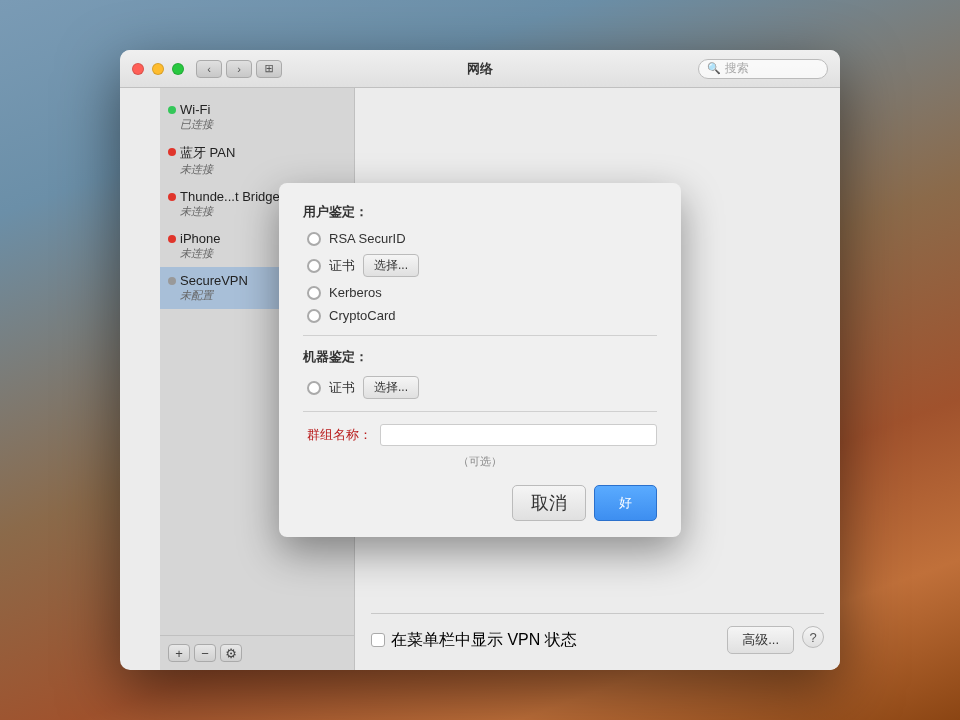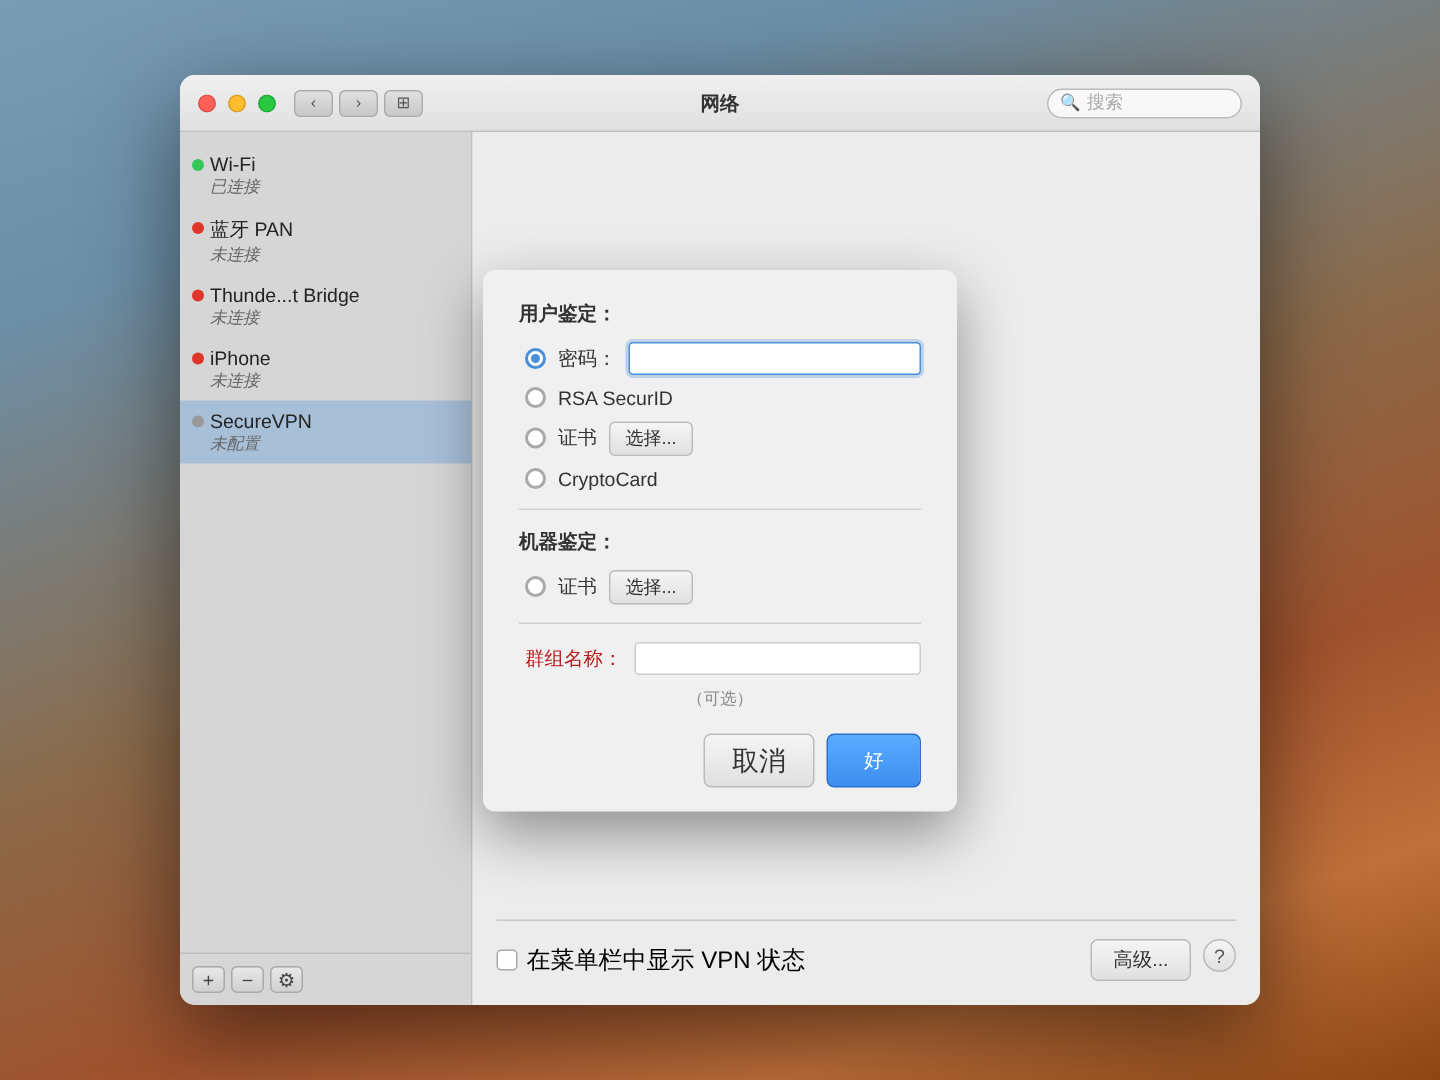--- a/index.html
+++ b/index.html
@@ -119,20 +119,21 @@
     }
 
     .search-placeholder {
       font-size: 12px;
       color: #aaa;
     }
 
     .content-area {
       display: flex;
       height: calc(100% - 38px);
+      padding-left: 40px;
     }
 
     .sidebar {
       width: 195px;
       background: #d6d6d6;
       border-right: 1px solid #c0c0c0;
       padding-top: 8px;
       display: flex;
       flex-direction: column;
     }
@@ -270,21 +271,21 @@
       display: flex;
       align-items: center;
       justify-content: center;
       z-index: 100;
     }
 
     .modal {
       background: #f0f0f0;
       border-radius: 8px;
       box-shadow: 0 15px 40px rgba(0,0,0,0.4);
-      width: 316px;
+      width: 402px;
       padding: 20px 24px 16px;
     }
 
     .modal-section-title {
       font-size: 13px;
       font-weight: 600;
       color: #333;
       margin-bottom: 10px;
     }
 
@@ -498,39 +499,36 @@
     </div>
   </div>
 
 </div>
 
 <div class="modal-overlay">
   <div class="modal">
 
     <div class="modal-section-title">用户鉴定：</div>
 
-    <div class="radio-row">
-      <div class="radio-input selected">
-        <div class="radio-dot"></div>
-      </div>
-      <span class="radio-label">密码：</span>
-      <input type="password" class="radio-input-field" style="">
-    </div>
 
     <div class="radio-row">
       <div class="radio-input"></div>
       <span class="radio-label">RSA SecurID</span>
     </div>
 
     <div class="radio-row">
       <div class="radio-input"></div>
       <span class="radio-label">证书</span>
       <button class="btn-choose">选择...</button>
     </div>
 
+    <div class="radio-row">
+      <div class="radio-input"></div>
+      <span class="radio-label">Kerberos</span>
+    </div>
 
     <div class="radio-row">
       <div class="radio-input"></div>
       <span class="radio-label">CryptoCard</span>
     </div>
 
     <div class="modal-divider"></div>
 
     <div class="modal-section-title">机器鉴定：</div>
 

